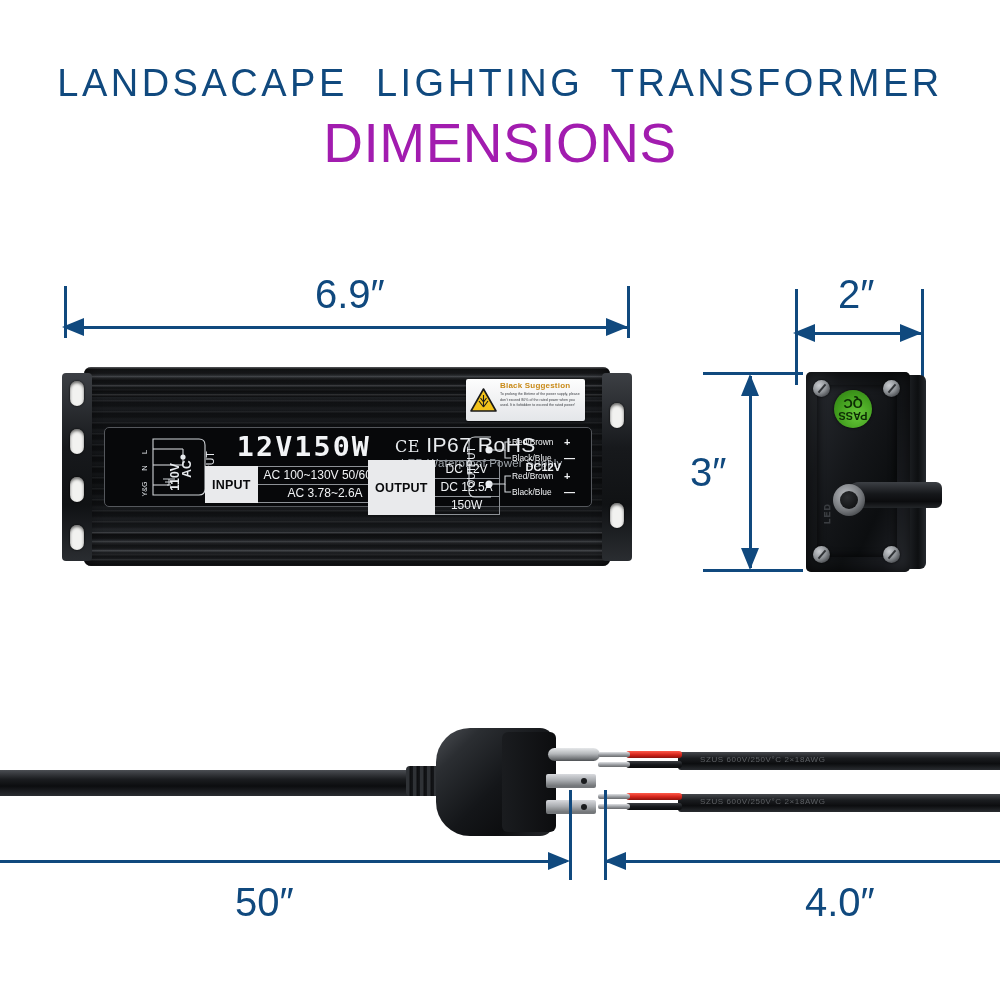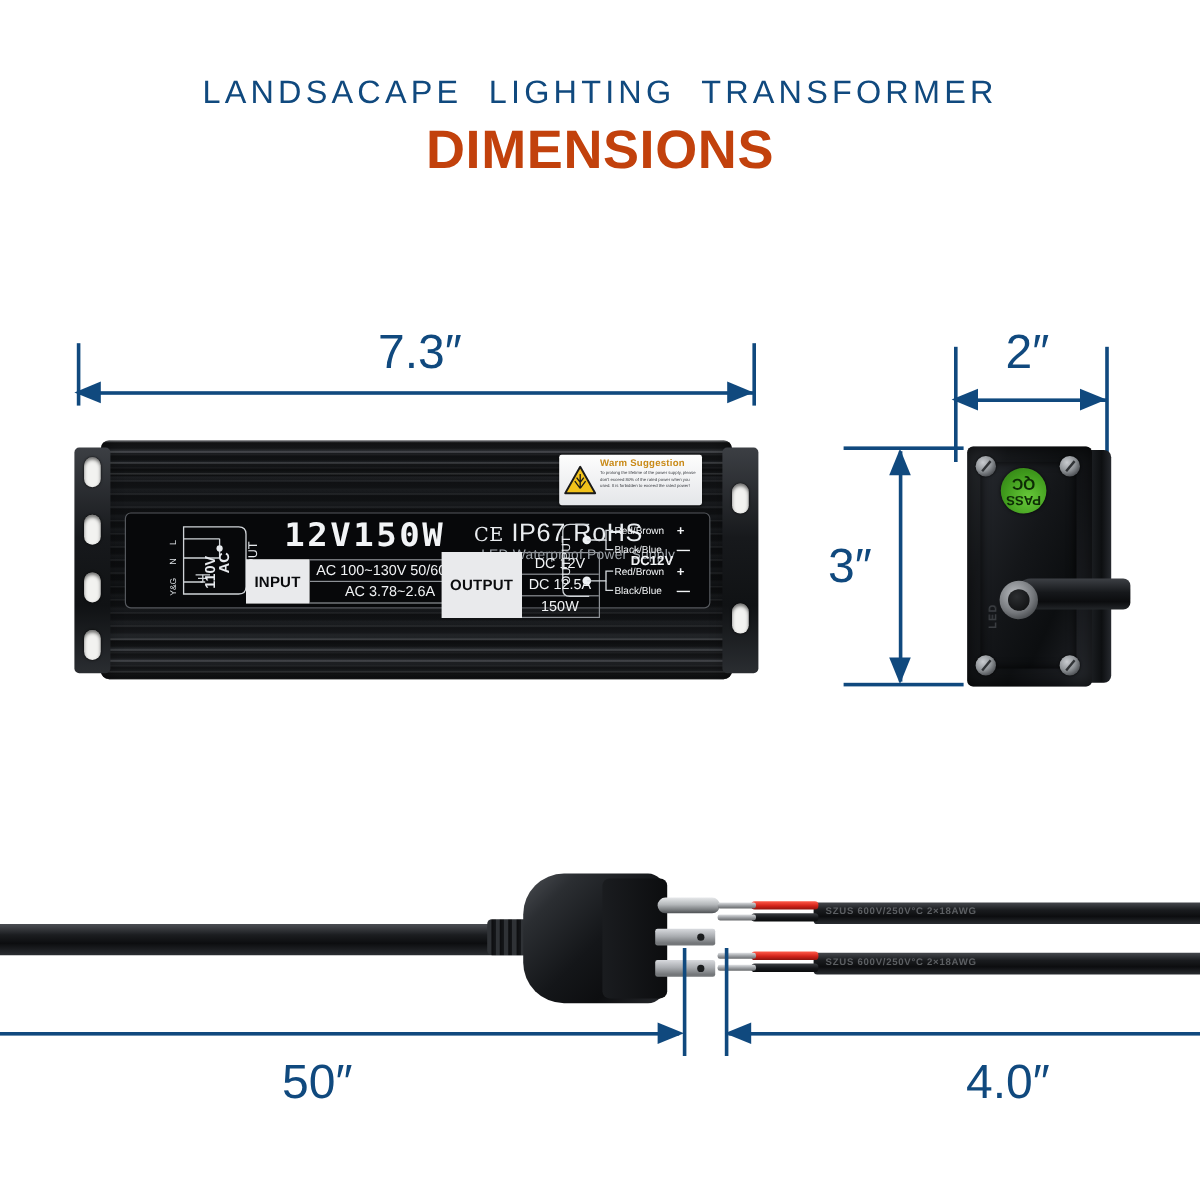--- a/index.html
+++ b/index.html
@@ -16,31 +16,31 @@
     -webkit-font-smoothing: antialiased;
   }
 
   
   #title-block {
     position: absolute;
     top: 62px; left: 0; width: 1000px;
     text-align: center;
   }
   #subtitle {
-    font-size: 27px;
+    font-size: 38px;
     letter-spacing: 3.5px;
     color: #10497e;
     font-weight: 400;
     font-family: "Liberation Sans", sans-serif;
     white-space: pre;
   }
   #maintitle {
-    font-size: 45px;
-    color: #c2410c;
-    font-weight: 700;
+    font-size: 55px;
+    color: #a21caf;
+    font-weight: 400;
     letter-spacing: 0.5px;
     margin-top: 6px;
   }
 
   
   .ext-line { position: absolute; background: #10497e; }
   .dim-line { position: absolute; background: #10497e; height: 3px; }
   .dim-line-v { position: absolute; background: #10497e; width: 3px; }
   .dim-label {
     position: absolute;
@@ -367,23 +367,23 @@
 
   
   .out-wire { position: absolute; }
   .wire-jacket {
     position: absolute;
     height: 18px;
     background: linear-gradient(to bottom, #45484d 0%, #1a1c1f 35%, #0c0d0f 65%, #292c30 100%);
     border-radius: 3px 0 0 3px;
   }
   .wire-print {
-    position: absolute; left: 10px; top: 3px;
+    position: absolute; left: 22px; top: 3px;
     color: #6e7175; font-size: 8px; letter-spacing: 0.6px;
-    white-space: nowrap; opacity: 0.8; font-weight: bold;
+    white-space: nowrap; opacity: 0.8;
   }
   .cond-red {
     position: absolute; height: 7px; border-radius: 3px;
     background: linear-gradient(to bottom, #ff5b4a, #d3231a 55%, #8e130d);
   }
   .cond-blk {
     position: absolute; height: 7px; border-radius: 3px;
     background: linear-gradient(to bottom, #3b3e42, #141619 55%, #0a0b0c);
   }
   .tinned {
@@ -398,21 +398,21 @@
   <div id="subtitle">LANDSACAPE  LIGHTING  TRANSFORMER</div>
   <div id="maintitle">DIMENSIONS</div>
 </div>
 
 <div>
   <div class="ext-line" style="left:64px; top:286px; width:3px; height:52px;"></div>
   <div class="ext-line" style="left:627px; top:286px; width:3px; height:52px;"></div>
   <div class="dim-line" style="left:66px; top:326px; width:562px;"></div>
   <div class="arrow arrow-l" style="left:62px; top:318px;"></div>
   <div class="arrow arrow-r" style="left:606px; top:318px;"></div>
-  <div class="dim-label" style="left:315px; top:272px;">7.3″</div>
+  <div class="dim-label" style="left:315px; top:272px;">6.9″</div>
 </div>
 
 <div>
   <div class="ext-line" style="left:795px; top:289px; width:3px; height:96px;"></div>
   <div class="ext-line" style="left:921px; top:289px; width:3px; height:96px;"></div>
   <div class="dim-line" style="left:797px; top:332px; width:125px;"></div>
   <div class="arrow arrow-l" style="left:793px; top:324px;"></div>
   <div class="arrow arrow-r" style="left:900px; top:324px;"></div>
   <div class="dim-label" style="left:838px; top:272px;">2″</div>
 </div>
@@ -514,21 +514,21 @@
   </div>
 
   <div class="warn-sticker">
     <div class="warn-tri">
       <svg width="27" height="27" viewBox="0 0 27 27">
         <polygon points="13.5,2 26,24 1,24" fill="#f2c21a" stroke="#1a1a1a" stroke-width="1.6" stroke-linejoin="round"></polygon>
         <path d="M13.5 8 L13.5 20 M13.5 20 L9 14 M13.5 20 L18 14 M13.5 15 L10.5 11 M13.5 15 L16.5 11" stroke="#1a1a1a" stroke-width="1.1" fill="none"></path>
       </svg>
     </div>
     <div class="warn-text">
-      <div class="warn-title">Warm Suggestion</div>
+      <div class="warn-title">Black Suggestion</div>
       <div class="warn-body">To prolong the lifetime of the power supply, please don't exceed 80% of the rated power when you used. It is forbidden to exceed the rated power!</div>
     </div>
   </div>
 </div>
 
 <div id="endcap">
   <div class="cap-side"></div>
   <div class="cap-body">
     <div class="cap-inner"></div>
     <div class="screw" style="left:7px;  top:8px;"></div>

